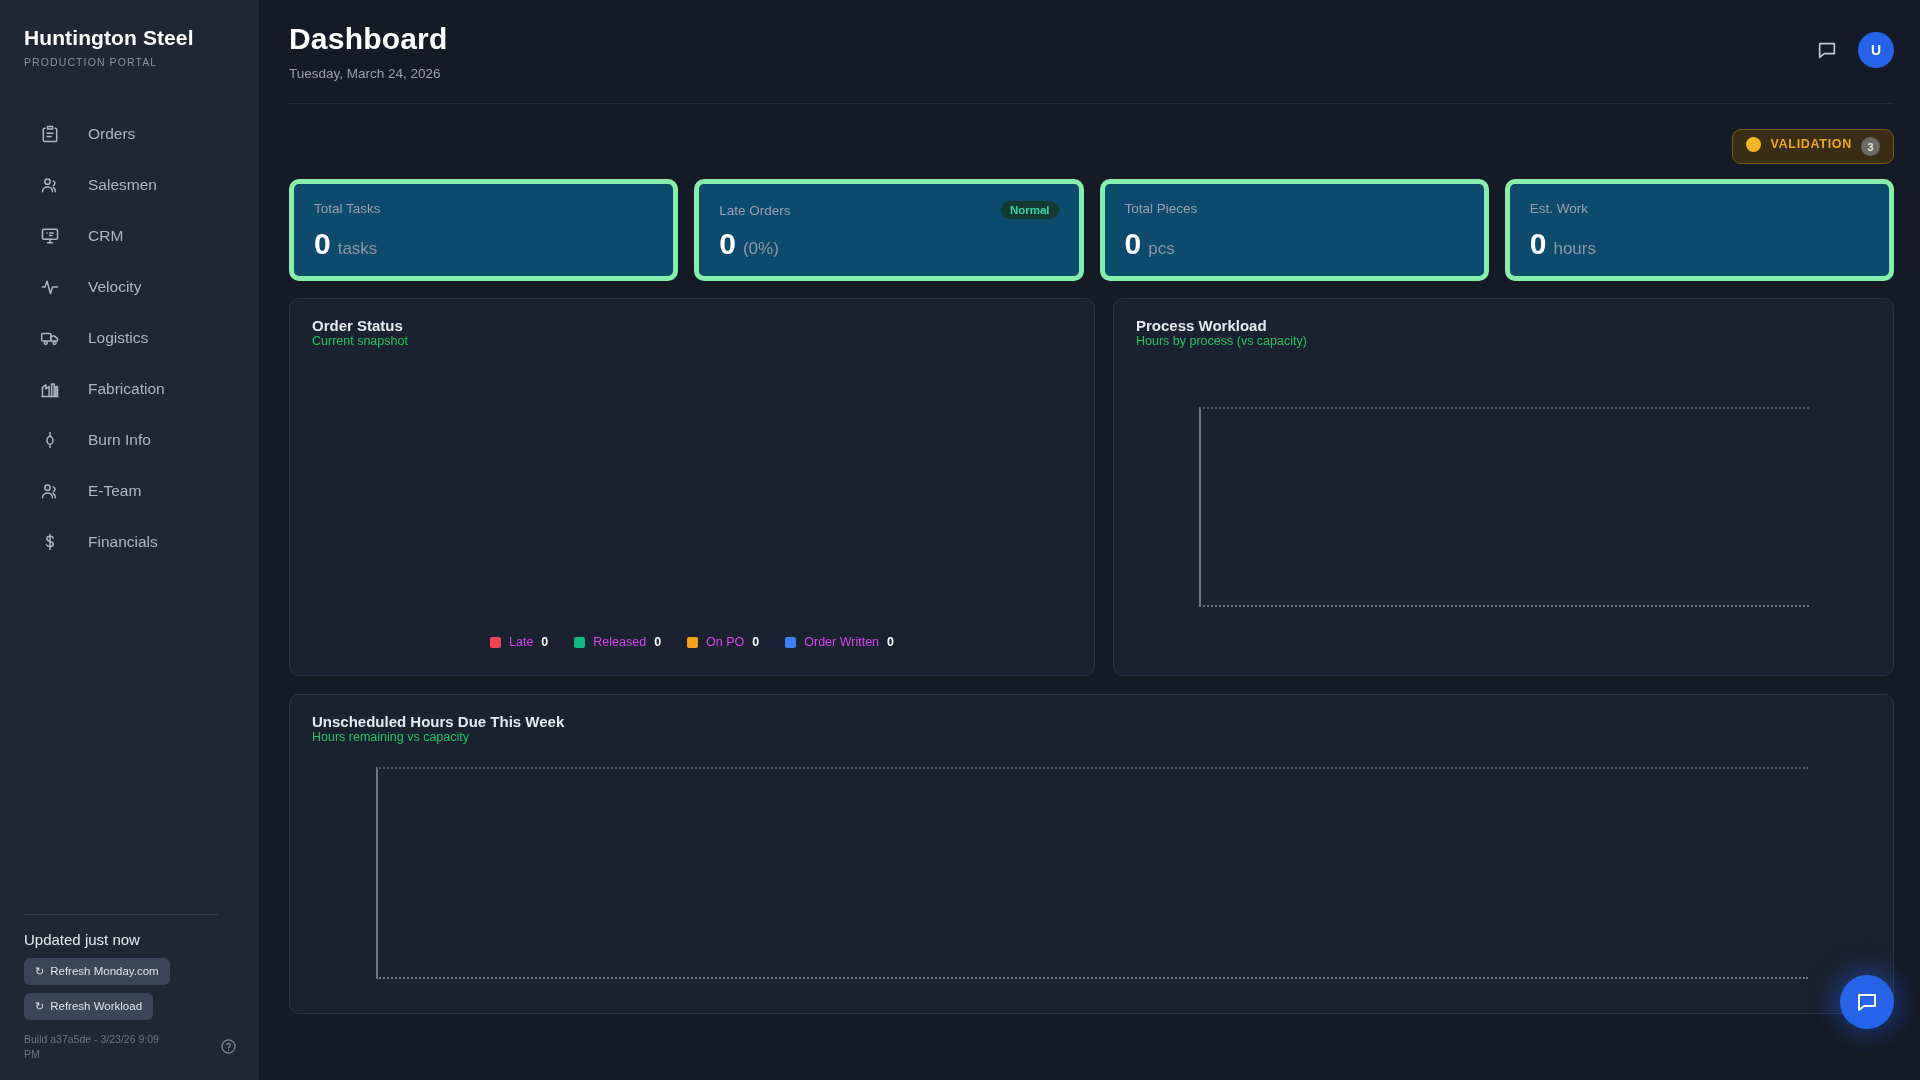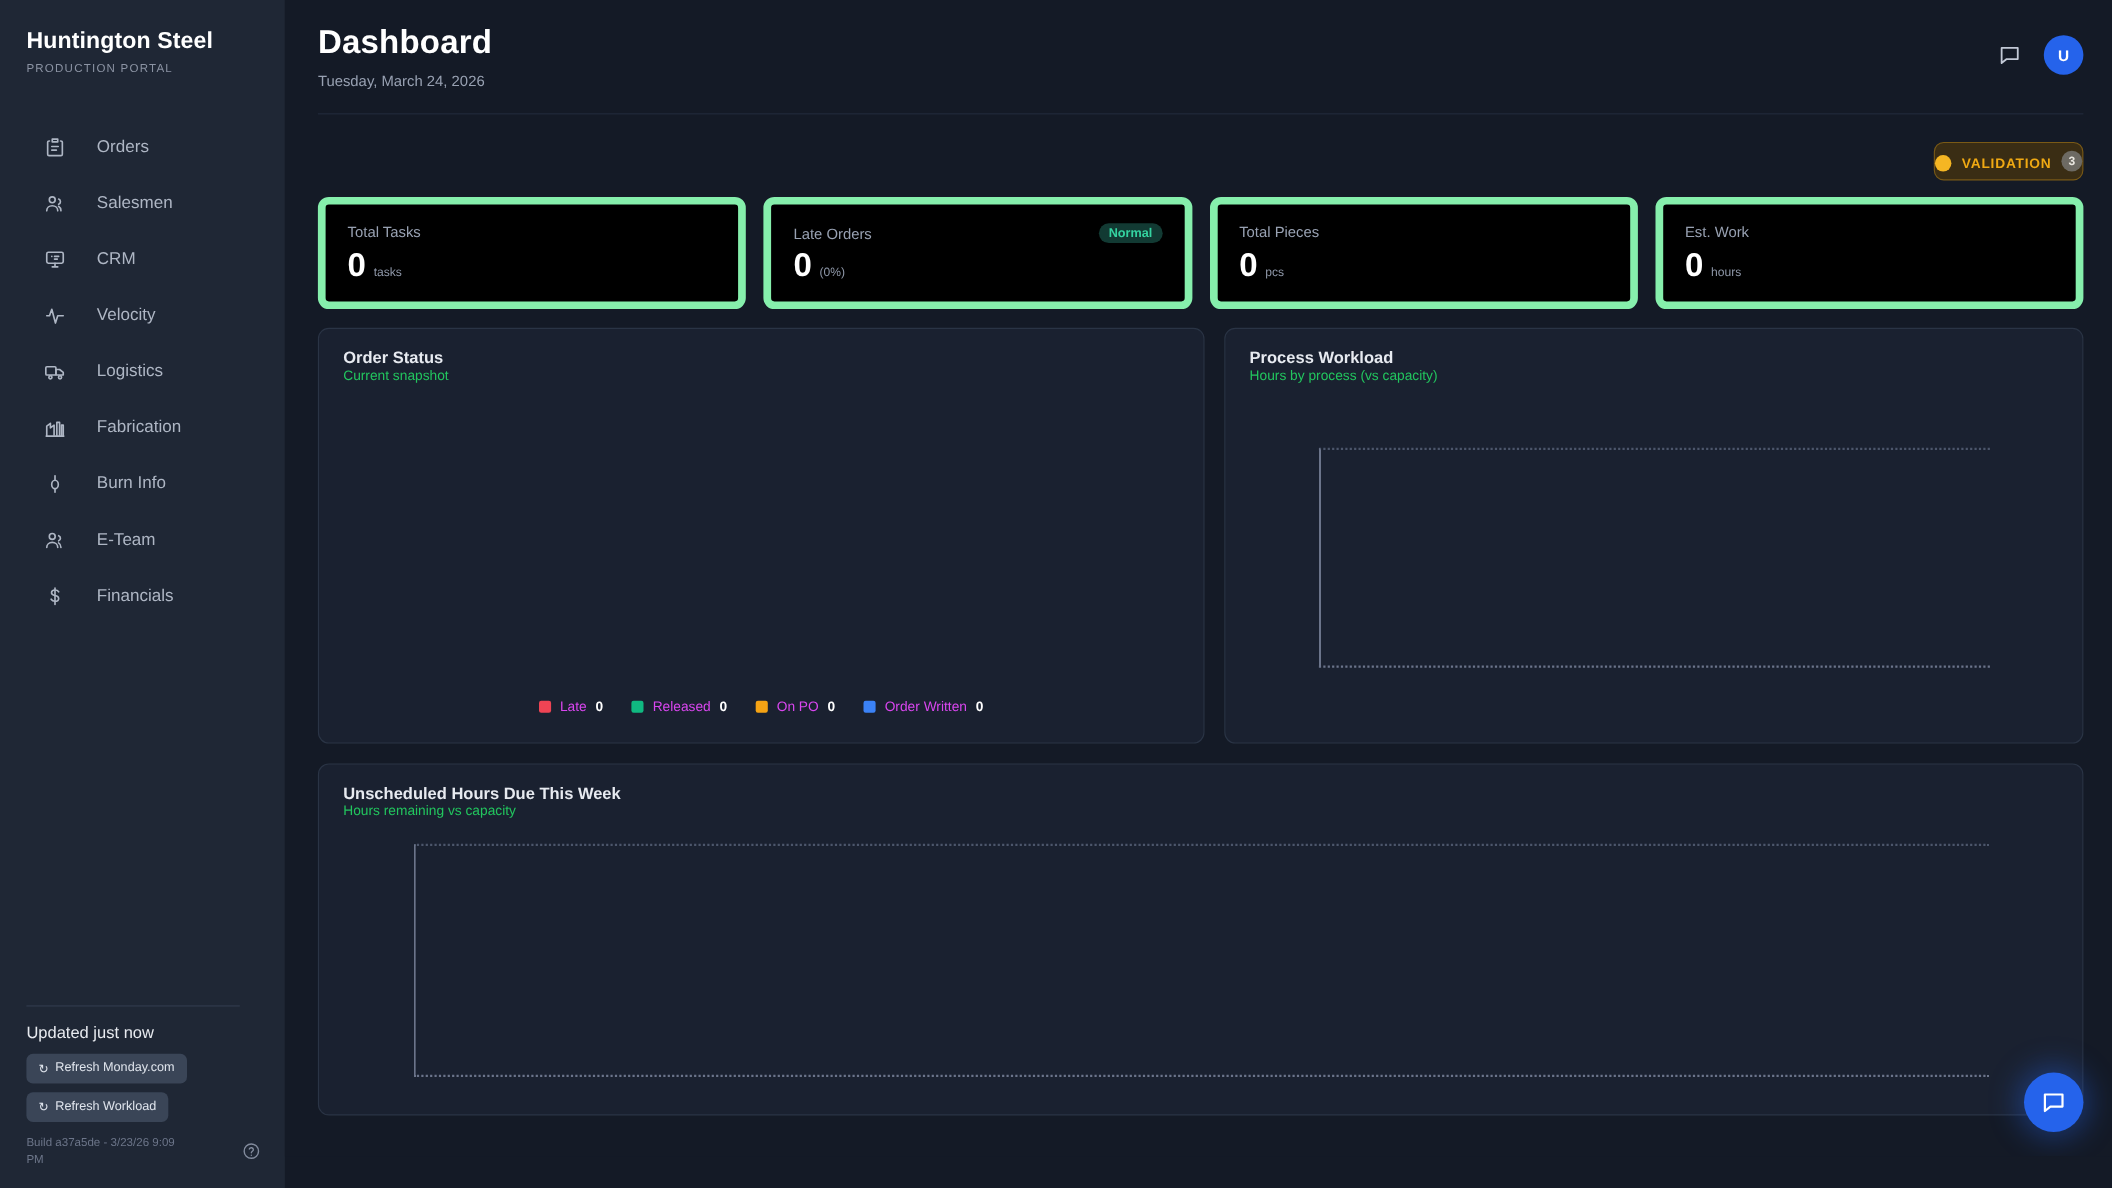--- a/index.html
+++ b/index.html
@@ -79,49 +79,49 @@
   .avatar {
     width: 36px; height: 36px; border-radius: 50%;
     background: #2563eb; color: #fff;
     display: flex; align-items: center; justify-content: center;
     font-size: 14px; font-weight: bold; cursor: pointer;
   }
   .hr { height: 1px; background: #222c3c; margin: 22px 0 0 0; }
 
   .badge-row { display: flex; justify-content: flex-end; margin-top: 25px; }
   .validation-pill {
-    display: inline-flex; align-items: flex-end; gap: 9px;
+    display: inline-flex; align-items: flex-start; gap: 9px;
     background: #3a2d14; border: 1px solid #7a5a16;
-    border-radius: 9px; padding: 7px 0; cursor: pointer; margin-left: 12px;
+    border-radius: 9px; padding: 7px 13px; cursor: pointer; margin-left: 12px;
   }
   .v-dot { width: 15px; height: 15px; border-radius: 50%; background: #f5b623; }
   .v-label { font-size: 12.5px; font-weight: bold; color: #f0a913; letter-spacing: .7px; }
   .v-count {
     background: #6d6a63; color: #e9e6df; border-radius: 50%;
     min-width: 19px; height: 19px; font-size: 11px; font-weight: bold;
     display: inline-flex; align-items: center; justify-content: center;
   }
 
   
   .kpi-row { display: flex; gap: 16px; margin-top: 15px; }
   .kpi-card {
     flex: 1 1 0; height: 102px;
-    background: #000000; border: 7px solid #86efac;
+    background: #0c4a6e; border: 5px solid #86efac;
     border-radius: 10px; padding: 17px 20px;
     display: flex; flex-direction: column; justify-content: space-between; text-align: right;
   }
   .kpi-head { display: flex; align-items: center; justify-content: space-between; }
   .kpi-label { font-size: 13.5px; color: #98a1b2; }
   .kpi-status {
     font-size: 11.5px; font-weight: bold; color: #34d3a0;
     background: #123a33; border-radius: 9px; padding: 3px 9px;
   }
   .kpi-value { display: flex; align-items: baseline; gap: 7px; }
   .kpi-num { font-size: 30px; font-weight: bold; color: #ffffff; line-height: 1; }
-  .kpi-unit { font-size: 11px; color: #8e97a8; }
+  .kpi-unit { font-size: 17px; color: #8e97a8; }
 
   
   .panels-row { display: flex; gap: 18px; margin-top: 17px; }
   .panel {
     background: #1a2130; border: 1px solid #2a3445;
     border-radius: 10px; padding: 18px 22px 16px 22px;
   }
   .panel-head { display: flex; align-items: baseline; justify-content: space-between; flex-direction: column; }
   .panel-title { font-size: 15px; font-weight: bold; color: #e7eaf0; }
   .panel-sub { font-size: 12.5px; color: #22c55e; }

